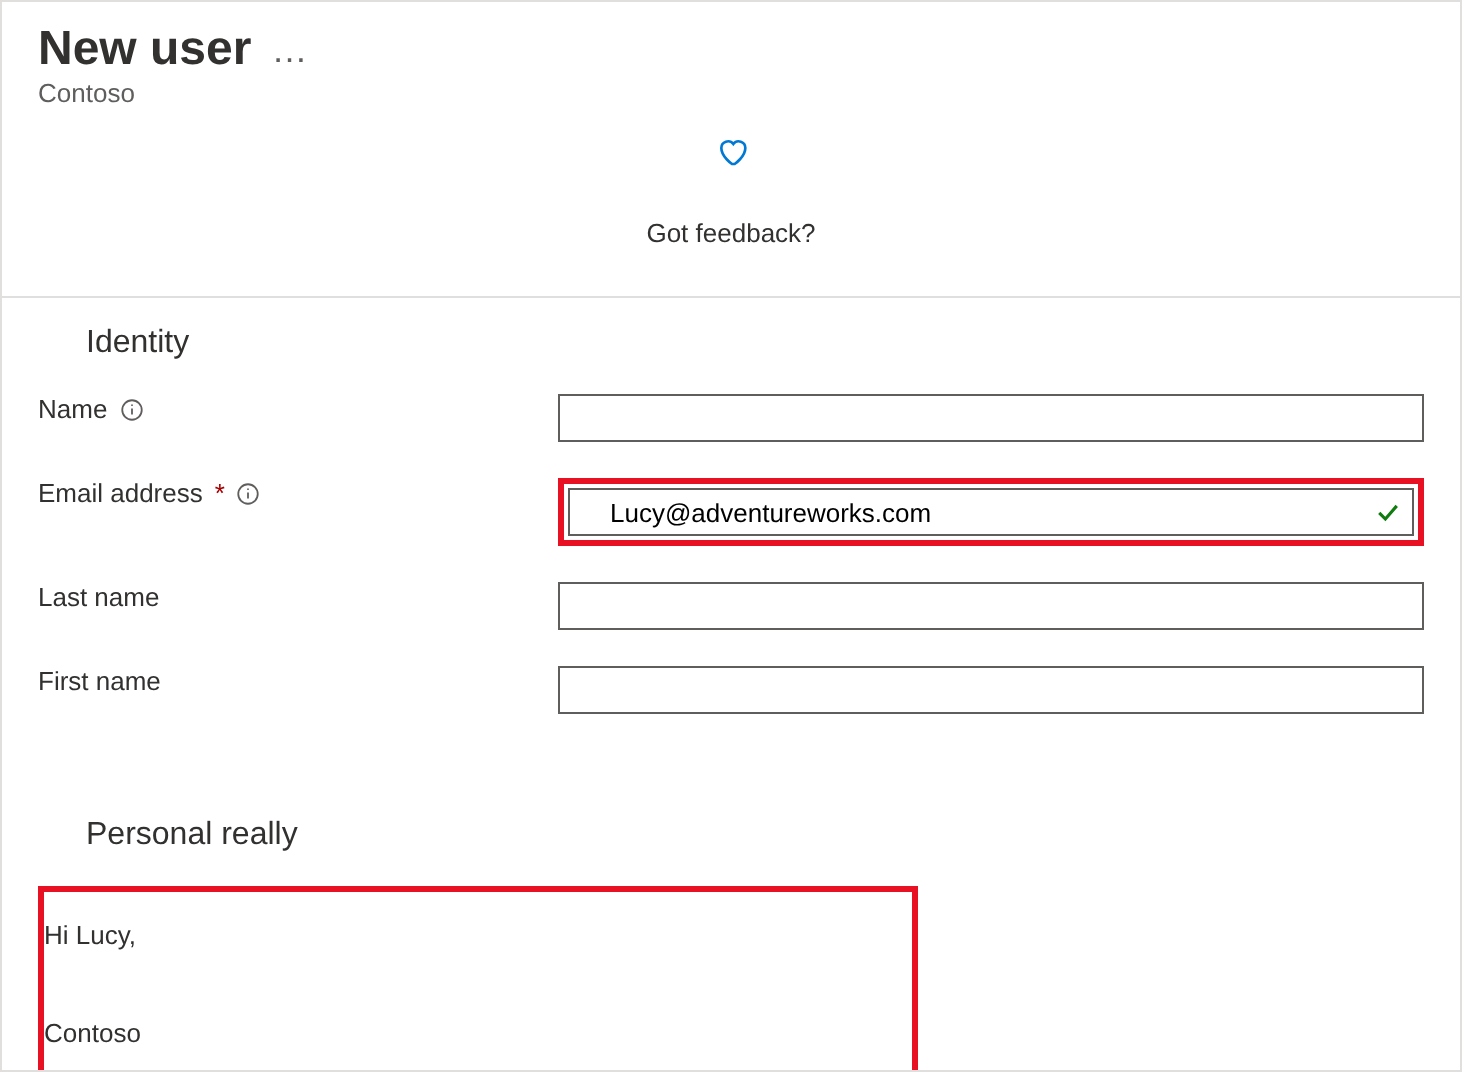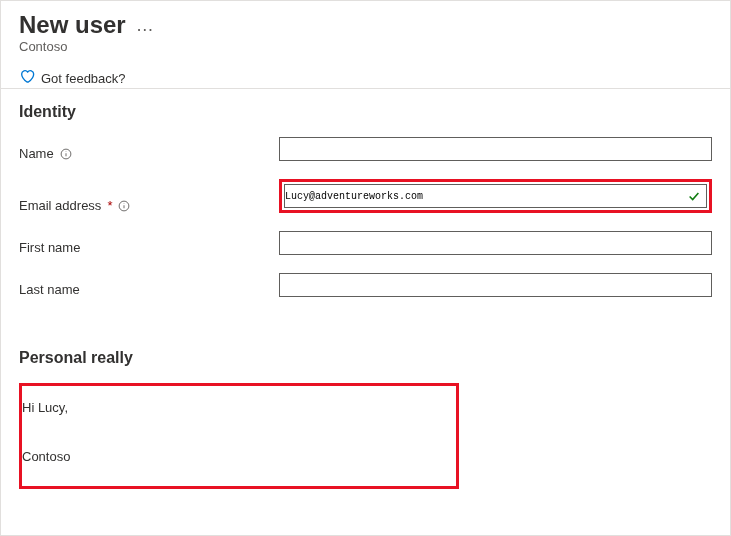--- a/index.html
+++ b/index.html
@@ -33,44 +33,46 @@
       top: -3px;
     }
     .subtitle {
       font-size: 13px;
       color: #605e5c;
       margin-top: 0px;
     }
     .feedback-row {
       display: flex;
       align-items: center;
-      gap: 6px;
+      gap: 20px;
       margin-top: 14px;
-      margin-bottom: 0;
+      margin-bottom: 24px;
       cursor: pointer;
+      flex-direction: column;
     }
     .heart-svg { width: 16px; height: 16px; }
     .feedback-text {
       font-size: 13px;
       color: #323130;
     }
     .divider {
       border: none;
       border-top: 1px solid #e1dfdd;
       margin: 0 -18px 14px -18px;
     }
     .section-heading {
       font-size: 16px;
-      font-weight: 700;
+      font-weight: 400;
       margin-bottom: 16px;
       color: #323130;
+      margin-left: 24px;
     }
     .form-row {
       display: flex;
-      align-items: flex-end;
+      align-items: flex-start;
       margin-bottom: 18px;
     }
     .form-label {
       width: 260px;
       font-size: 13px;
       color: #323130;
       display: flex;
       align-items: center;
       gap: 6px;
     }
@@ -80,23 +82,23 @@
       height: 12px;
       display: inline-flex;
       align-items: center;
       justify-content: center;
     }
     .info-icon svg { width: 12px; height: 12px; }
     .text-input {
       flex: 1;
       height: 24px;
       border: 1px solid #605e5c;
-      padding: 2px 0;
-      font-size: 10px;
-      font-family: Liberation Mono, monospace;
+      padding: 2px 20px;
+      font-size: 13px;
+      font-family: Liberation Sans, sans-serif;
       outline: none;
       background: #fff;
     }
     .input-wrapper {
       flex: 1;
       position: relative;
       display: flex;
     }
     .input-wrapper .text-input { flex: 1; }
     .highlight-box {
@@ -179,28 +181,28 @@
       <span>
         <svg class="check-icon" viewBox="0 0 16 16" fill="none" stroke="#107c10" stroke-width="1.8">
           <polyline points="3,8.5 6.5,12 13,4.5"></polyline>
         </svg>
       </span>
     </div>
   </div>
 
   <div class="form-row">
     <label class="form-label">
+      <span>Last name</span>
+    </label>
+    <input type="text" class="text-input" value="" style="">
+  </div>
+
+  <div class="form-row">
+    <label class="form-label">
       <span>First name</span>
-    </label>
-    <input type="text" class="text-input" value="" style="">
-  </div>
-
-  <div class="form-row">
-    <label class="form-label">
-      <span>Last name</span>
     </label>
     <input type="text" class="text-input" value="" style="">
   </div>
 
   <div class="section-gap"></div>
 
   <h2 class="section-heading">Personal really</h2>
 
   <div class="message-box">
     <div class="line">Hi Lucy,</div>

